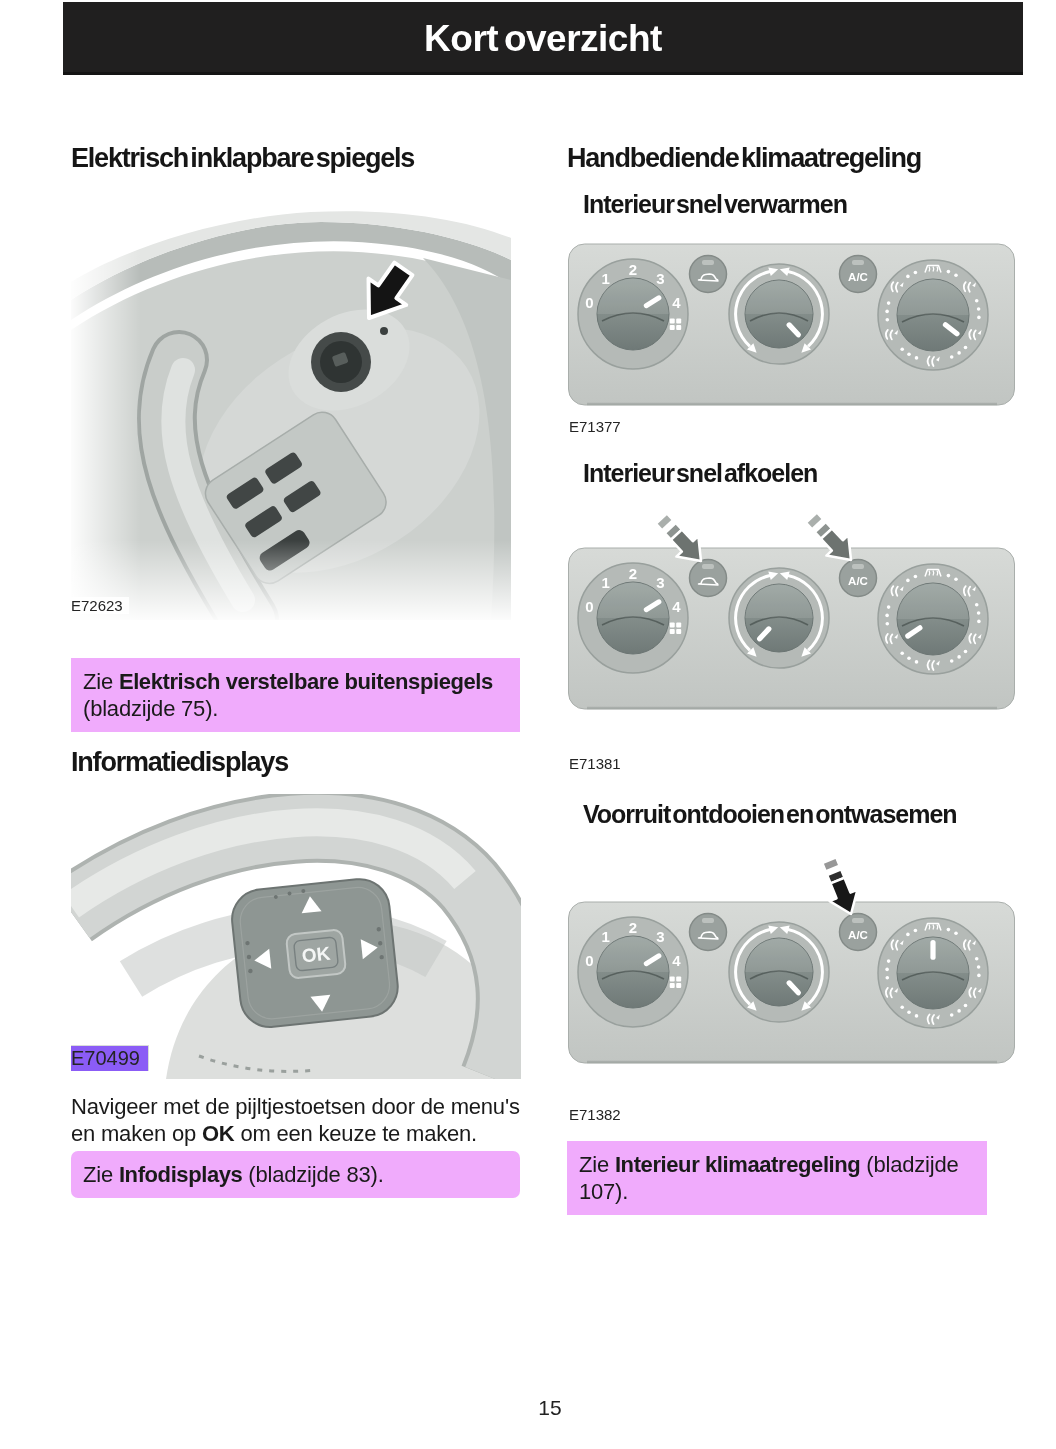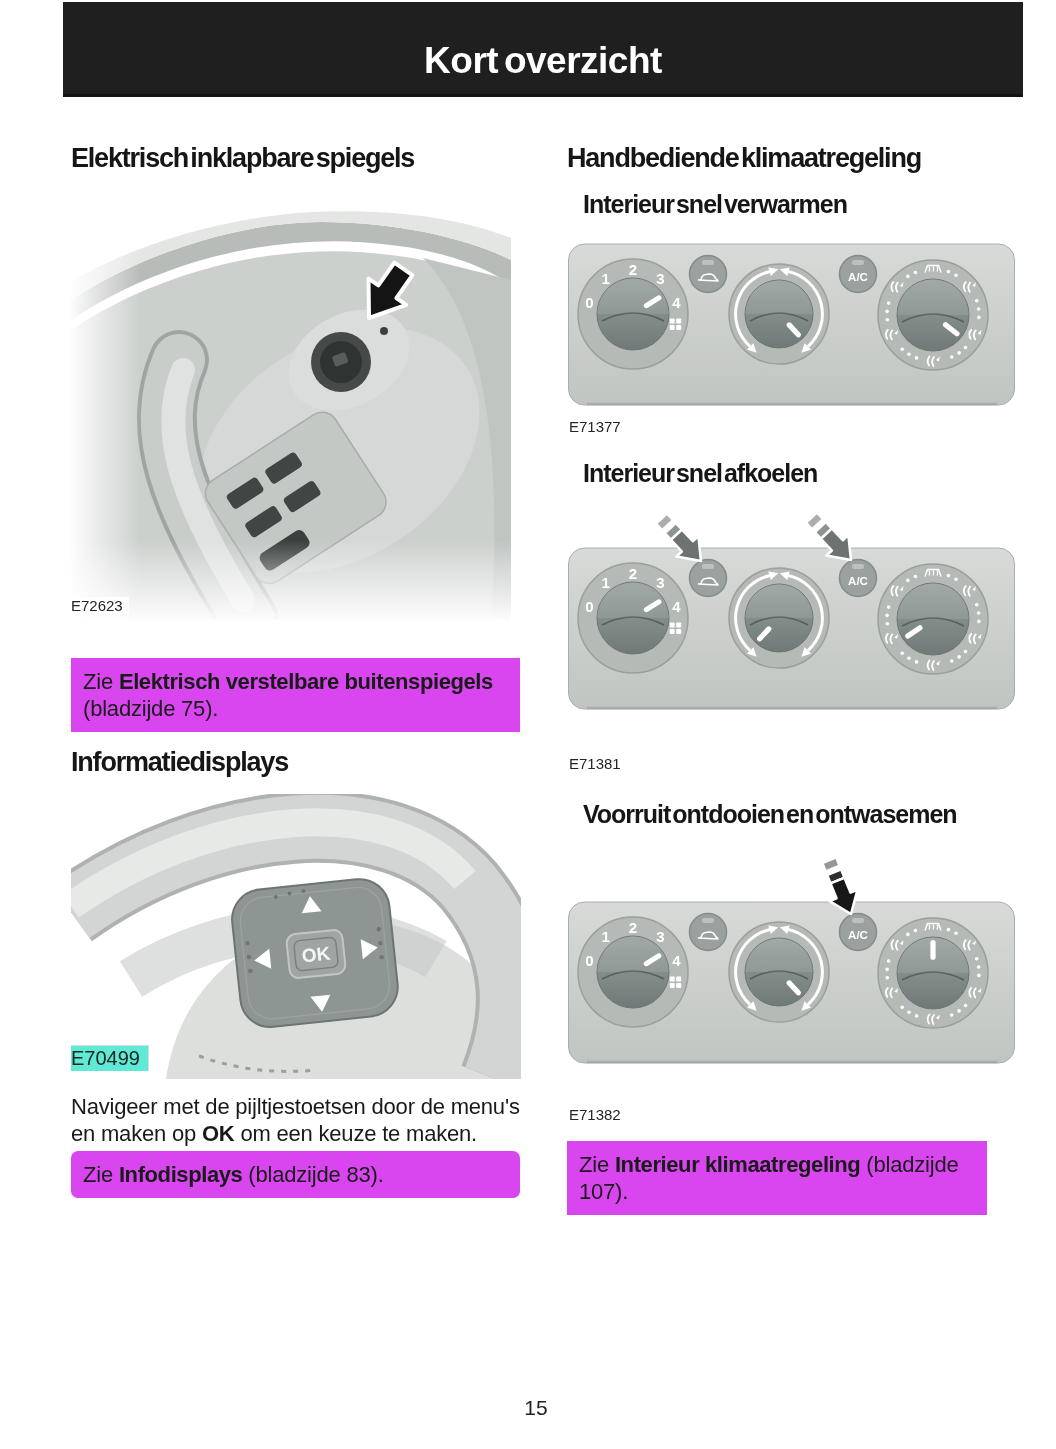--- a/index.html
+++ b/index.html
@@ -1,48 +1,48 @@
 <!DOCTYPE html>
 <html><head>
 <meta charset="utf-8">
 <style>
   *{box-sizing:border-box;}
   html,body{margin:0;padding:0;}
   body{width:1056px;height:1449px;background:#ffffff;font-family:"Liberation Sans",sans-serif;color:#1a1a1a;position:relative;overflow:hidden;}
-  .header{position:absolute;left:63px;top:2px;width:960px;height:95px;background:#201f1f;display:flex;align-items:flex-end;justify-content:center;padding-bottom:12px;border-bottom:3px solid #141414;}
+  .header{position:absolute;left:63px;top:2px;width:960px;height:73px;background:#201f1f;display:flex;align-items:flex-end;justify-content:center;padding-bottom:12px;border-bottom:3px solid #141414;}
   .header-title{color:#ffffff;font-size:37px;font-weight:bold;letter-spacing:-0.5px;word-spacing:-4px;}
   .content{position:absolute;top:142px;left:71px;width:945px;display:flex;gap:47px;align-items:flex-start;}
   .col{width:449px;flex:0 0 449px;}
   h2{font-size:27px;font-weight:bold;letter-spacing:-1.2px;word-spacing:-4px;margin:0;line-height:32px;color:#161616;}
   h3{font-size:25px;font-weight:bold;letter-spacing:-1px;word-spacing:-4px;margin:16px;line-height:28px;color:#161616;}
   .body-text{font-size:22px;line-height:27px;letter-spacing:-0.2px;margin:0;}
-  .refbox{background:#d946ef;padding:10px 12px;font-size:22px;line-height:27px;letter-spacing:-0.2px;}
+  .refbox{background:#f0abfc;padding:10px 12px;font-size:22px;line-height:27px;letter-spacing:-0.2px;}
   .refbox b{letter-spacing:-0.4px;}
   .refbox.narrow{width:420px;}
   .figcap{font-size:15px;color:#242424;}
   .fig{position:relative;font-size:0;}
   .fig-door{margin-top:26px;}
   .fig-door .figcap{position:absolute;left:0;bottom:6px;background:rgba(255,255,255,0.85);padding-right:6px;}
   .box1{margin-top:38px;}
   .h2-info{margin-top:14px;}
   .fig-steer{margin-top:16px;}
-  .figcap-big{font-size:20px;position:absolute;left:0;bottom:8px;background:#5eead4;padding:1px 8px 1px 0;border-right:1px solid #d9dcda;border-top:1px solid #d9dcda;}
+  .figcap-big{font-size:20px;position:absolute;left:0;bottom:8px;background:#8b5cf6;padding:1px 8px 1px 0;border-right:1px solid #d9dcda;border-top:1px solid #d9dcda;}
   .para{margin-top:14px;}
   .box2{margin-top:4px;border-radius:7px;}
   .h3-1{margin-top:16px;}
   .figc1{margin-top:22px;}
   .figc2{margin-top:14px;}
   .figc3{margin-top:14px;}
   .cap1{margin-top:8px;margin-left:2px;}
   .cap2{margin-top:2px;margin-left:2px;}
   .cap3{margin-top:12px;margin-left:2px;}
   .h3-2{margin-top:24px;}
   .h3-3{margin-top:28px;}
   .box3{margin-top:18px;}
-  .page-number{position:absolute;top:1396px;left:56px;width:960px;text-align:center;font-size:21px;color:#222222;}
+  .page-number{position:absolute;top:1396px;left:70px;width:960px;text-align:center;font-size:21px;color:#222222;}
   svg{display:block;}
   svg text{font-family:"Liberation Sans",sans-serif;}
 </style>
 </head>
 <body>
 
 <div class="header">
   <span class="header-title">Kort overzicht</span>
 </div>
 

